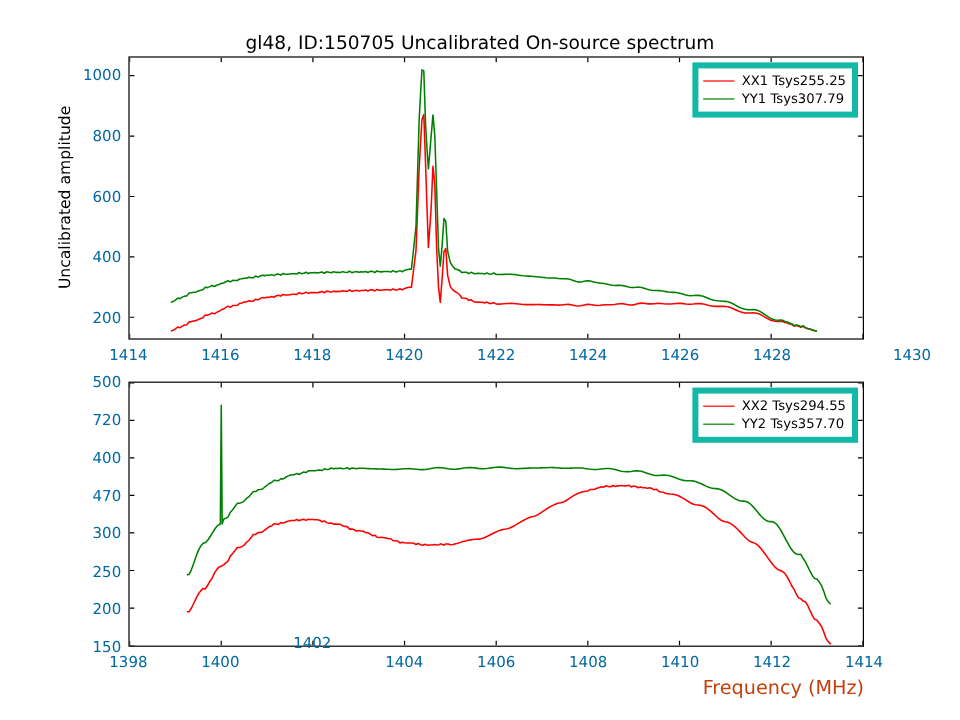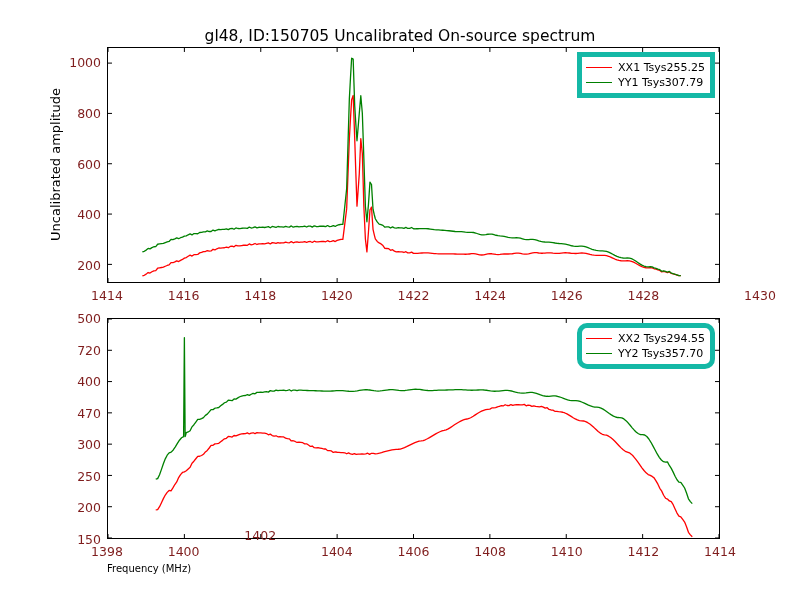--- a/index.html
+++ b/index.html
@@ -27,36 +27,36 @@
     position:absolute;
     font-size:13px;color:#000;
     transform-origin:center center;
     white-space:nowrap;
   }
   #ylabel-top{
     left:-45px;top:157px;width:200px;text-align:center;
     transform:rotate(-90deg);
   }
   .xlabel{
-    position:absolute;left:107px;width:613px;text-align:left;
-    font-size:10px;color:#000000;
+    position:absolute;left:107px;width:613px;text-align:right;
+    font-size:16px;color:#c2410c;
   }
   #xlabel-bottom{top:563px;}
 
-  .tick-label{position:absolute;font-size:12.5px;color:#7f1d1d;white-space:nowrap;}
+  .tick-label{position:absolute;font-size:12.5px;color:#0369a1;white-space:nowrap;}
   .xtick-label{transform:translateX(-50%);}
   .ytick-label{transform:translateY(-50%);text-align:right;}
 
   .legend{
     position:absolute;box-sizing:border-box;
     border:5px solid #14b8a6;background:#fff;
     padding:3px 5px 3px 4px;
   }
   #legend-top{right:4px;top:4px;}
-  #legend-bottom{right:4px;top:4px;border-radius:10px;}
+  #legend-bottom{right:4px;top:4px;}
   .legend-row{display:flex;align-items:center;height:15px;}
   .legend-swatch{width:26px;height:0;border-top:1.6px solid #000;margin-right:6px;flex:0 0 auto;}
   .legend-swatch.red{border-top-color:#ff0000;}
   .legend-swatch.green{border-top-color:#008000;}
   .legend-text{font-size:11px;color:#000;white-space:nowrap;line-height:15px;}
 </style>
 </head>
 <body>
 
 <div class="figure">

